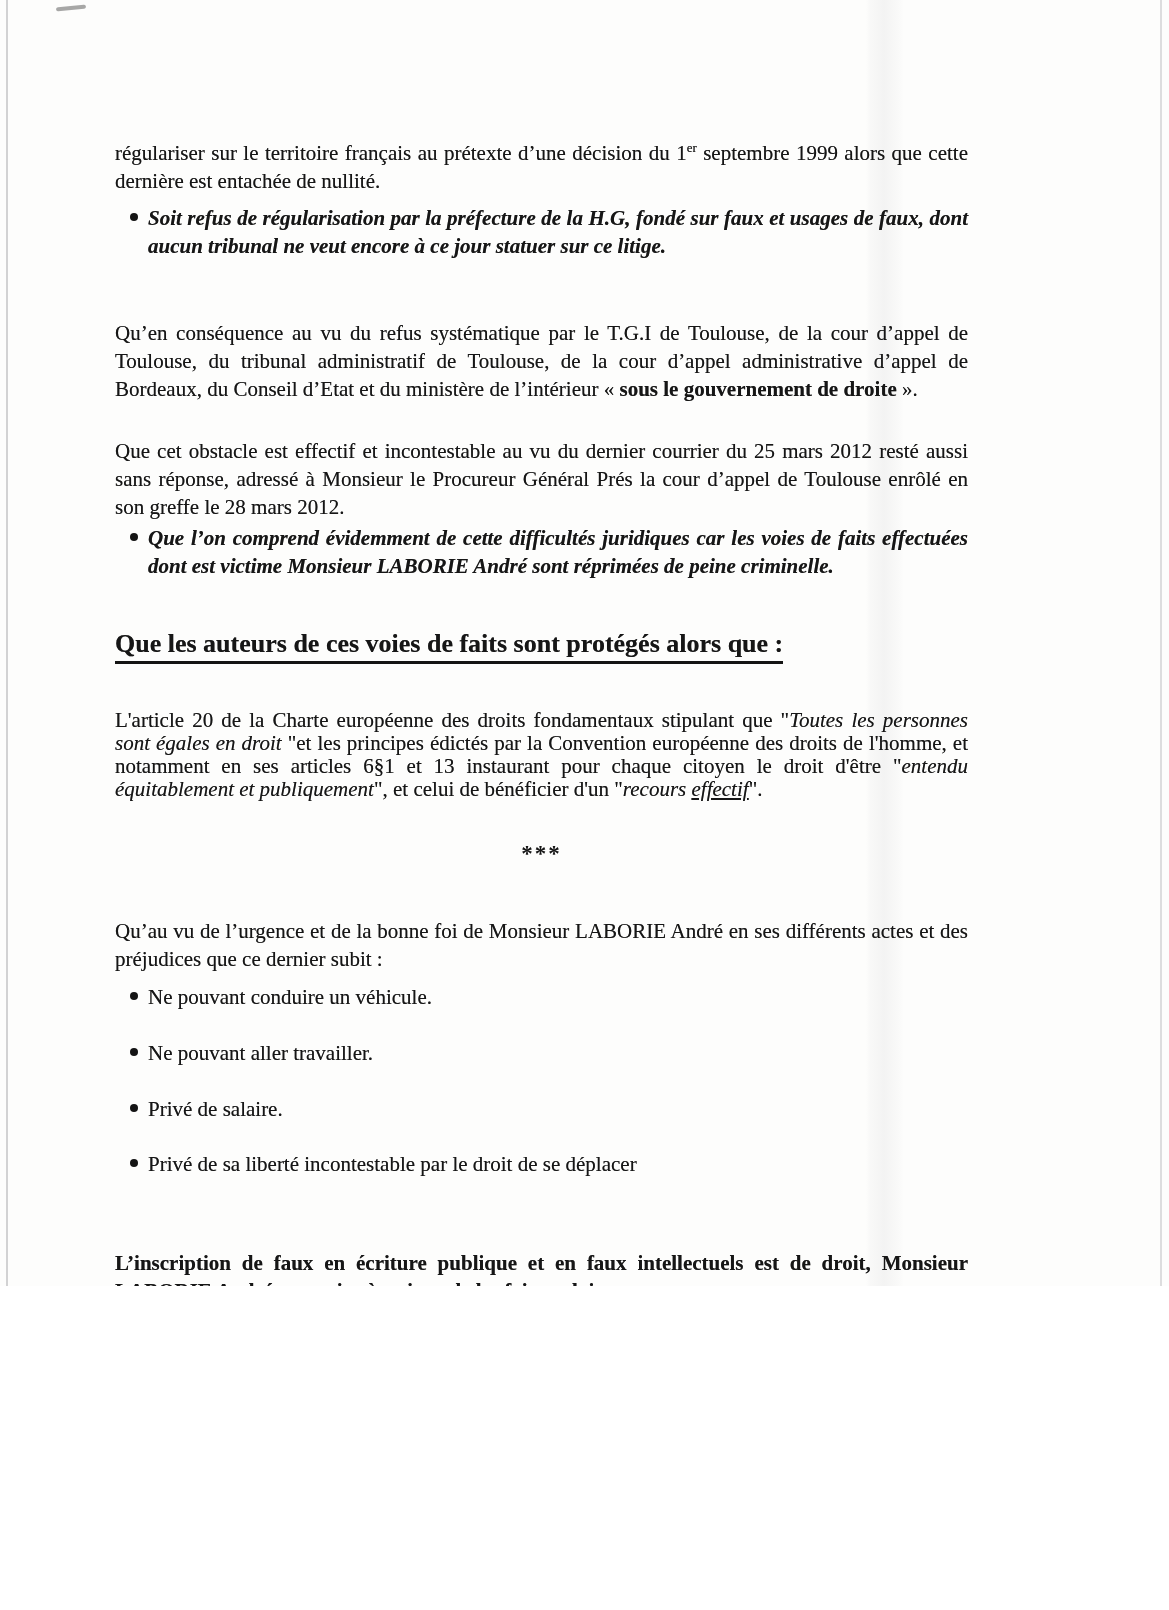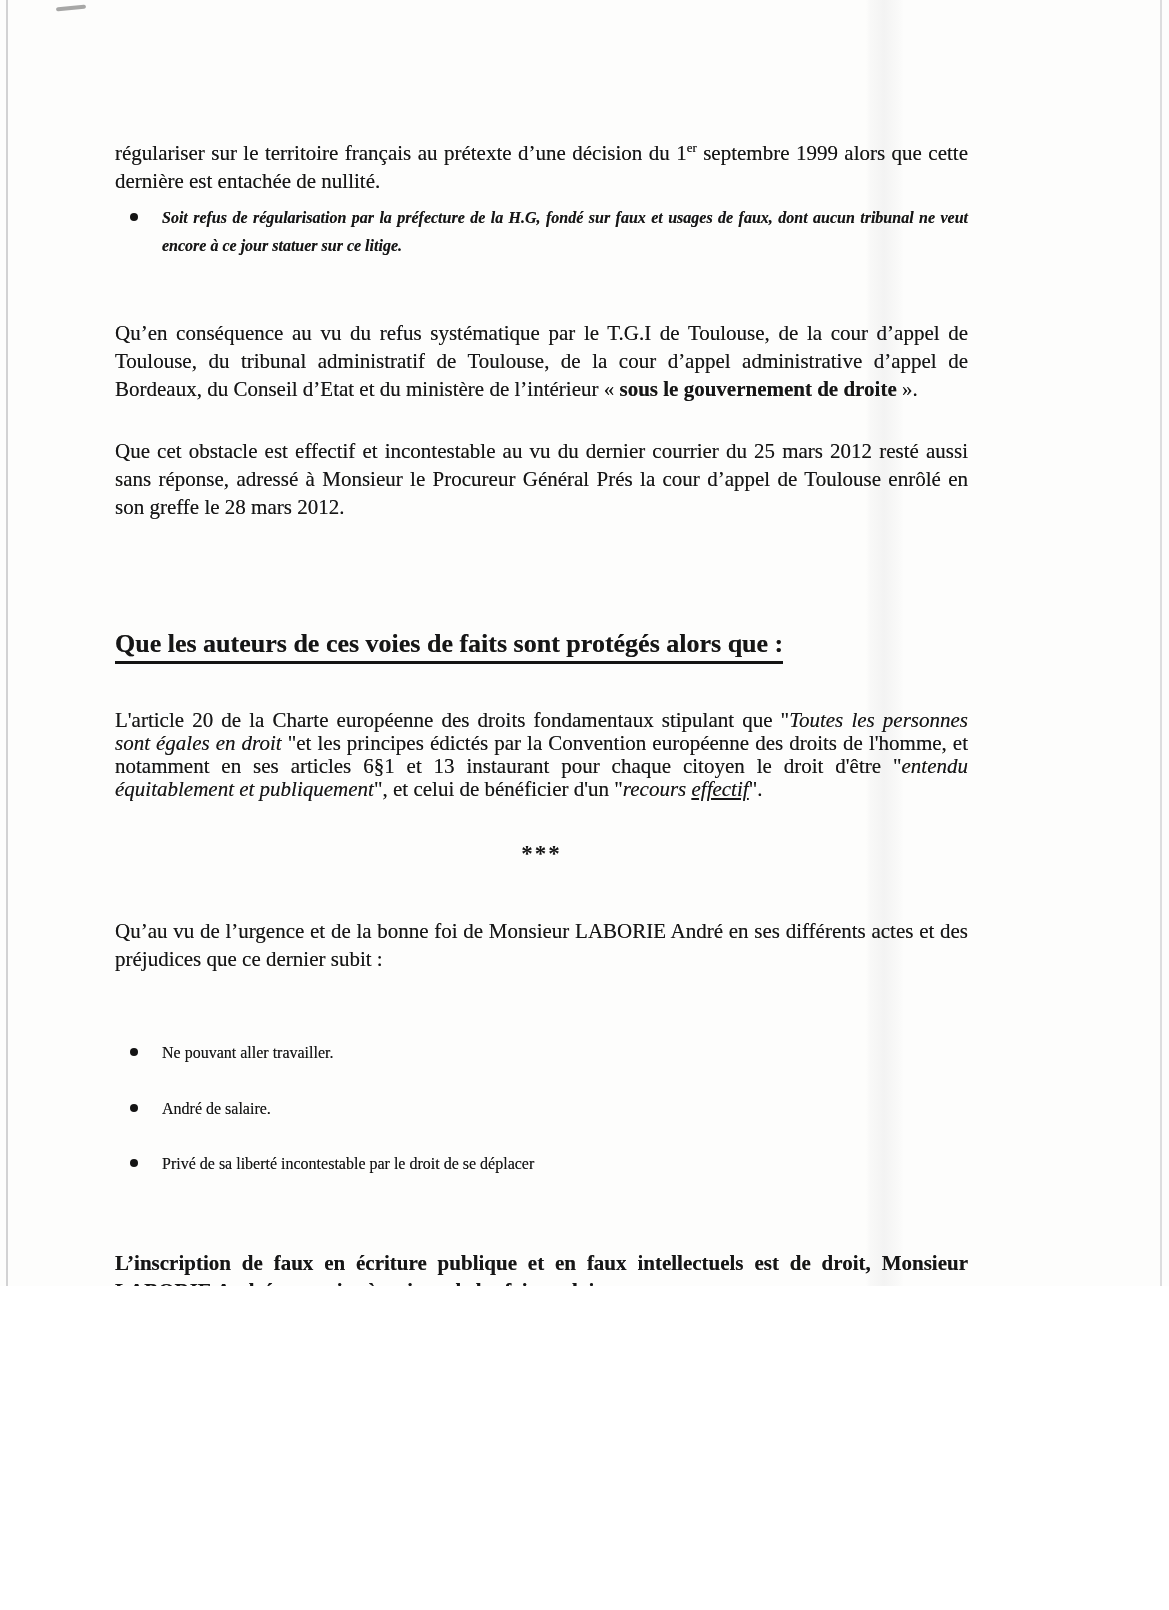--- a/index.html
+++ b/index.html
@@ -7,21 +7,21 @@
     position:relative;width:1169px;height:1286px;overflow:hidden;
     background:#fdfdfc;
     background-image:linear-gradient(90deg,transparent 0,transparent 866px,rgba(60,60,70,0.025) 870px,rgba(60,60,70,0.05) 884px,rgba(60,60,70,0.02) 898px,transparent 904px);
     font-family:"Liberation Serif",serif;color:#161616;
   }
   .para{position:absolute;left:115px;width:853px;font-size:21px;line-height:28px;text-align:justify;text-shadow:0 0 .4px rgba(10,10,10,.55);}
   .tight{line-height:23px;}
   .bold{font-weight:bold;}
   .bullet{position:absolute;left:130px;width:838px;}
   .dot{position:absolute;left:0;top:9px;width:8px;height:8px;border-radius:50%;background:#141414;}
-  .btxt{display:block;margin-left:32px;font-size:16px;line-height:28px;text-align:justify;text-shadow:0 0 .4px rgba(10,10,10,.55);}
+  .btxt{display:block;margin-left:18px;font-size:21px;line-height:28px;text-align:justify;text-shadow:0 0 .4px rgba(10,10,10,.55);}
   .bi .btxt{font-weight:bold;font-style:italic;}
   .heading{position:absolute;left:115px;top:629px;font-size:26px;font-weight:bold;border-bottom:3px solid #141414;padding-bottom:2px;text-shadow:0 0 .4px rgba(10,10,10,.6);}
   .sep{position:absolute;left:115px;top:841px;width:853px;text-align:center;font-size:23px;font-weight:bold;letter-spacing:2px;}
   .sup{vertical-align:super;font-size:13px;line-height:0;}
   .it{font-style:italic;}
   .itu{font-style:italic;text-decoration:underline;}
   
   .stamp{position:absolute;font-family:"Liberation Sans",sans-serif;font-weight:bold;white-space:nowrap;}
   #greffier{left:531px;top:1441px;font-size:27px;letter-spacing:1px;color:#3b3b3b;transform:rotate(-1deg);text-shadow:1px 0 0 rgba(60,60,60,.45);}
   #datestamp{left:568px;top:1487px;font-size:25px;letter-spacing:4px;color:#474747;transform:rotate(-0.6deg);text-shadow:0 0 1px rgba(70,70,70,.5);}
@@ -54,36 +54,44 @@
 
   <div class="bullet bi" style="top:204px;">
     <span class="dot"></span>
     <span class="btxt">Soit refus de régularisation par la préfecture de la H.G, fondé sur faux et usages de faux, dont aucun tribunal ne veut encore à ce jour statuer sur ce litige.</span>
   </div>
 
   <p class="para" style="top:298px;"><span>Qu’en conséquence au vu du refus systématique par le T.G.I de Toulouse, de la cour d’appel de Toulouse, du tribunal administratif de Toulouse, de la cour d’appel administrative d’appel de Bordeaux, du Conseil d’Etat et du ministère de l’intérieur « </span><span class="bold">sous le gouvernement de droite</span><span> ».</span></p>
 
   <p class="para" style="top:416px;">Que cet obstacle est effectif et incontestable au vu du dernier courrier du 25 mars 2012 resté aussi sans réponse, adressé à Monsieur le Procureur Général Prés la cour d’appel de Toulouse enrôlé en son greffe le 28 mars 2012.</p>
 
+  <div class="bullet bi" style="top:524px;">
+    <span class="dot"></span>
+    <span class="btxt">Que l’on comprend évidemment de cette difficultés juridiques car les voies de faits effectuées dont est victime Monsieur LABORIE André  sont réprimées de peine criminelle.</span>
+  </div>
 
   <div class="heading">Que les auteurs de ces voies de faits sont protégés alors que :</div>
 
   <p class="para tight" style="top:688px;"><span>L'article 20 de la Charte européenne des droits fondamentaux stipulant que "</span><span class="it">Toutes les personnes sont égales en droit </span><span>"et les principes édictés par la Convention européenne des droits de l'homme, et notamment en ses articles 6§1 et 13 instaurant pour chaque citoyen le droit d'être "</span><span class="it">entendu équitablement et publiquement</span><span>", et celui de bénéficier d'un "</span><span class="it">recours </span><span class="itu">effectif</span><span>".</span></p>
 
   <div class="sep">***</div>
 
   <p class="para" style="top:896px;">Qu’au vu de l’urgence et de la bonne foi de Monsieur LABORIE André en ses différents actes et des préjudices que ce dernier subit :</p>
 
+  <div class="bullet" style="top:983px;">
+    <span class="dot"></span>
+    <span class="btxt">Ne pouvant conduire un véhicule.</span>
+  </div>
   <div class="bullet" style="top:1039px;">
     <span class="dot"></span>
     <span class="btxt">Ne pouvant aller travailler.</span>
   </div>
   <div class="bullet" style="top:1095px;">
     <span class="dot"></span>
-    <span class="btxt">André de salaire.</span>
+    <span class="btxt">Privé de salaire.</span>
   </div>
   <div class="bullet" style="top:1150px;">
     <span class="dot"></span>
     <span class="btxt">Privé de sa liberté incontestable par le droit de se déplacer</span>
   </div>
 
   <p class="para bold" style="top:1228px;">L’inscription de faux en écriture publique et en faux intellectuels est de droit, Monsieur LABORIE André contraint à ce jour de les faire valoir.</p>
 
 
   <svg id="seal" width="230" height="230" viewBox="0 0 230 230">

